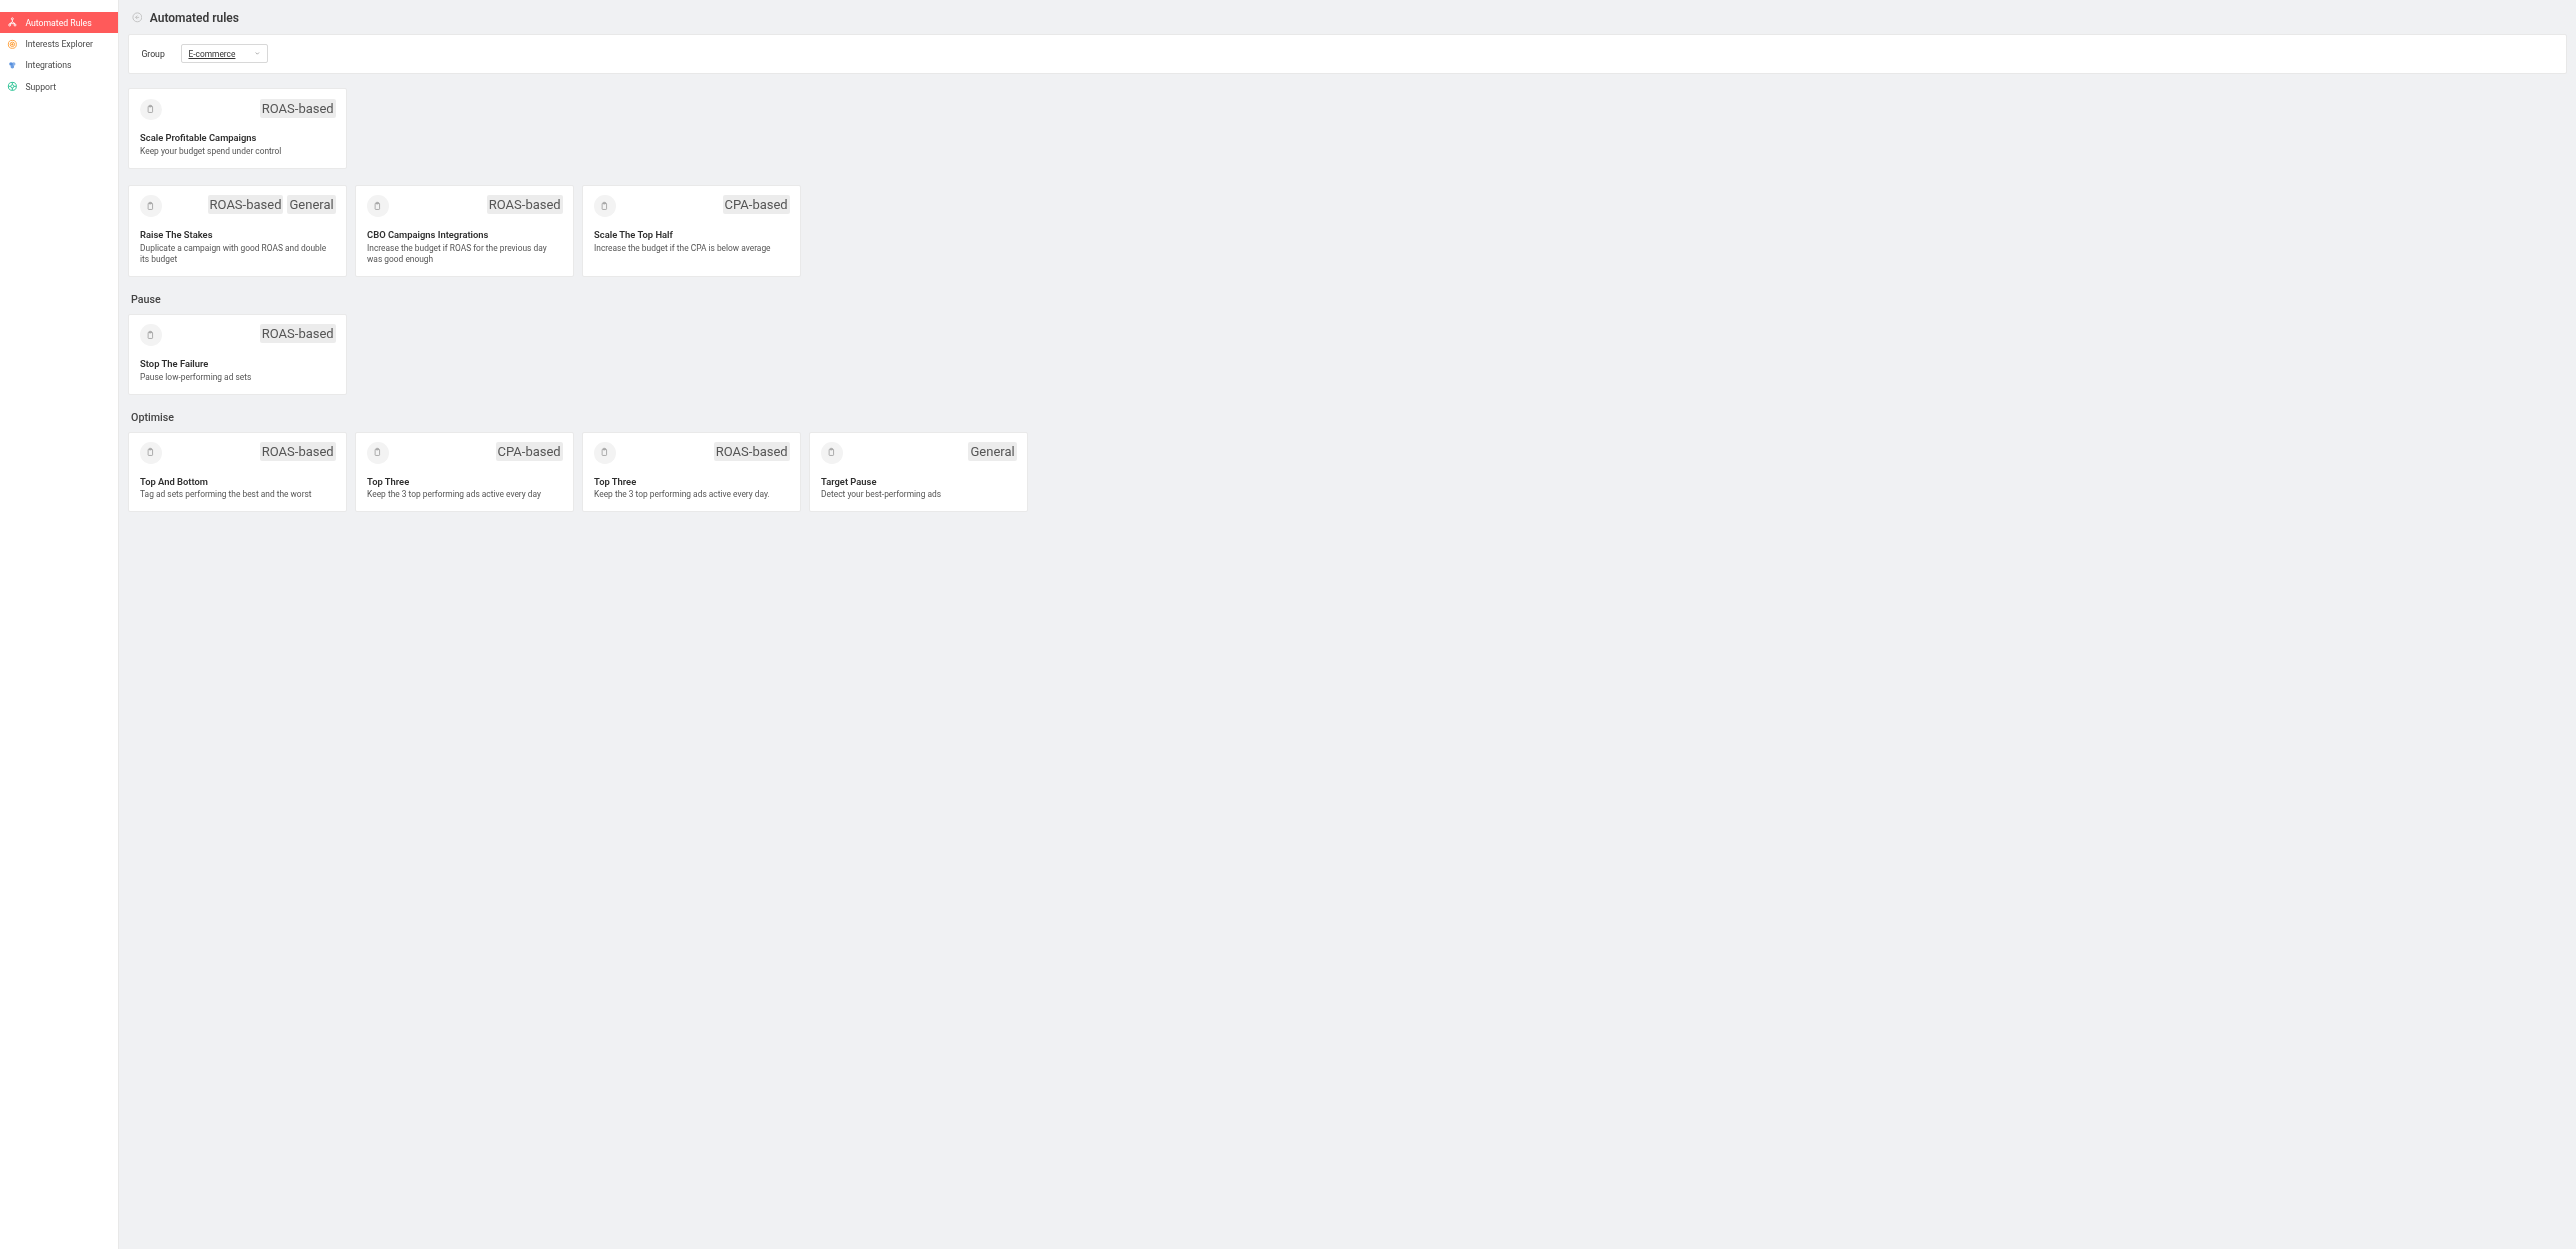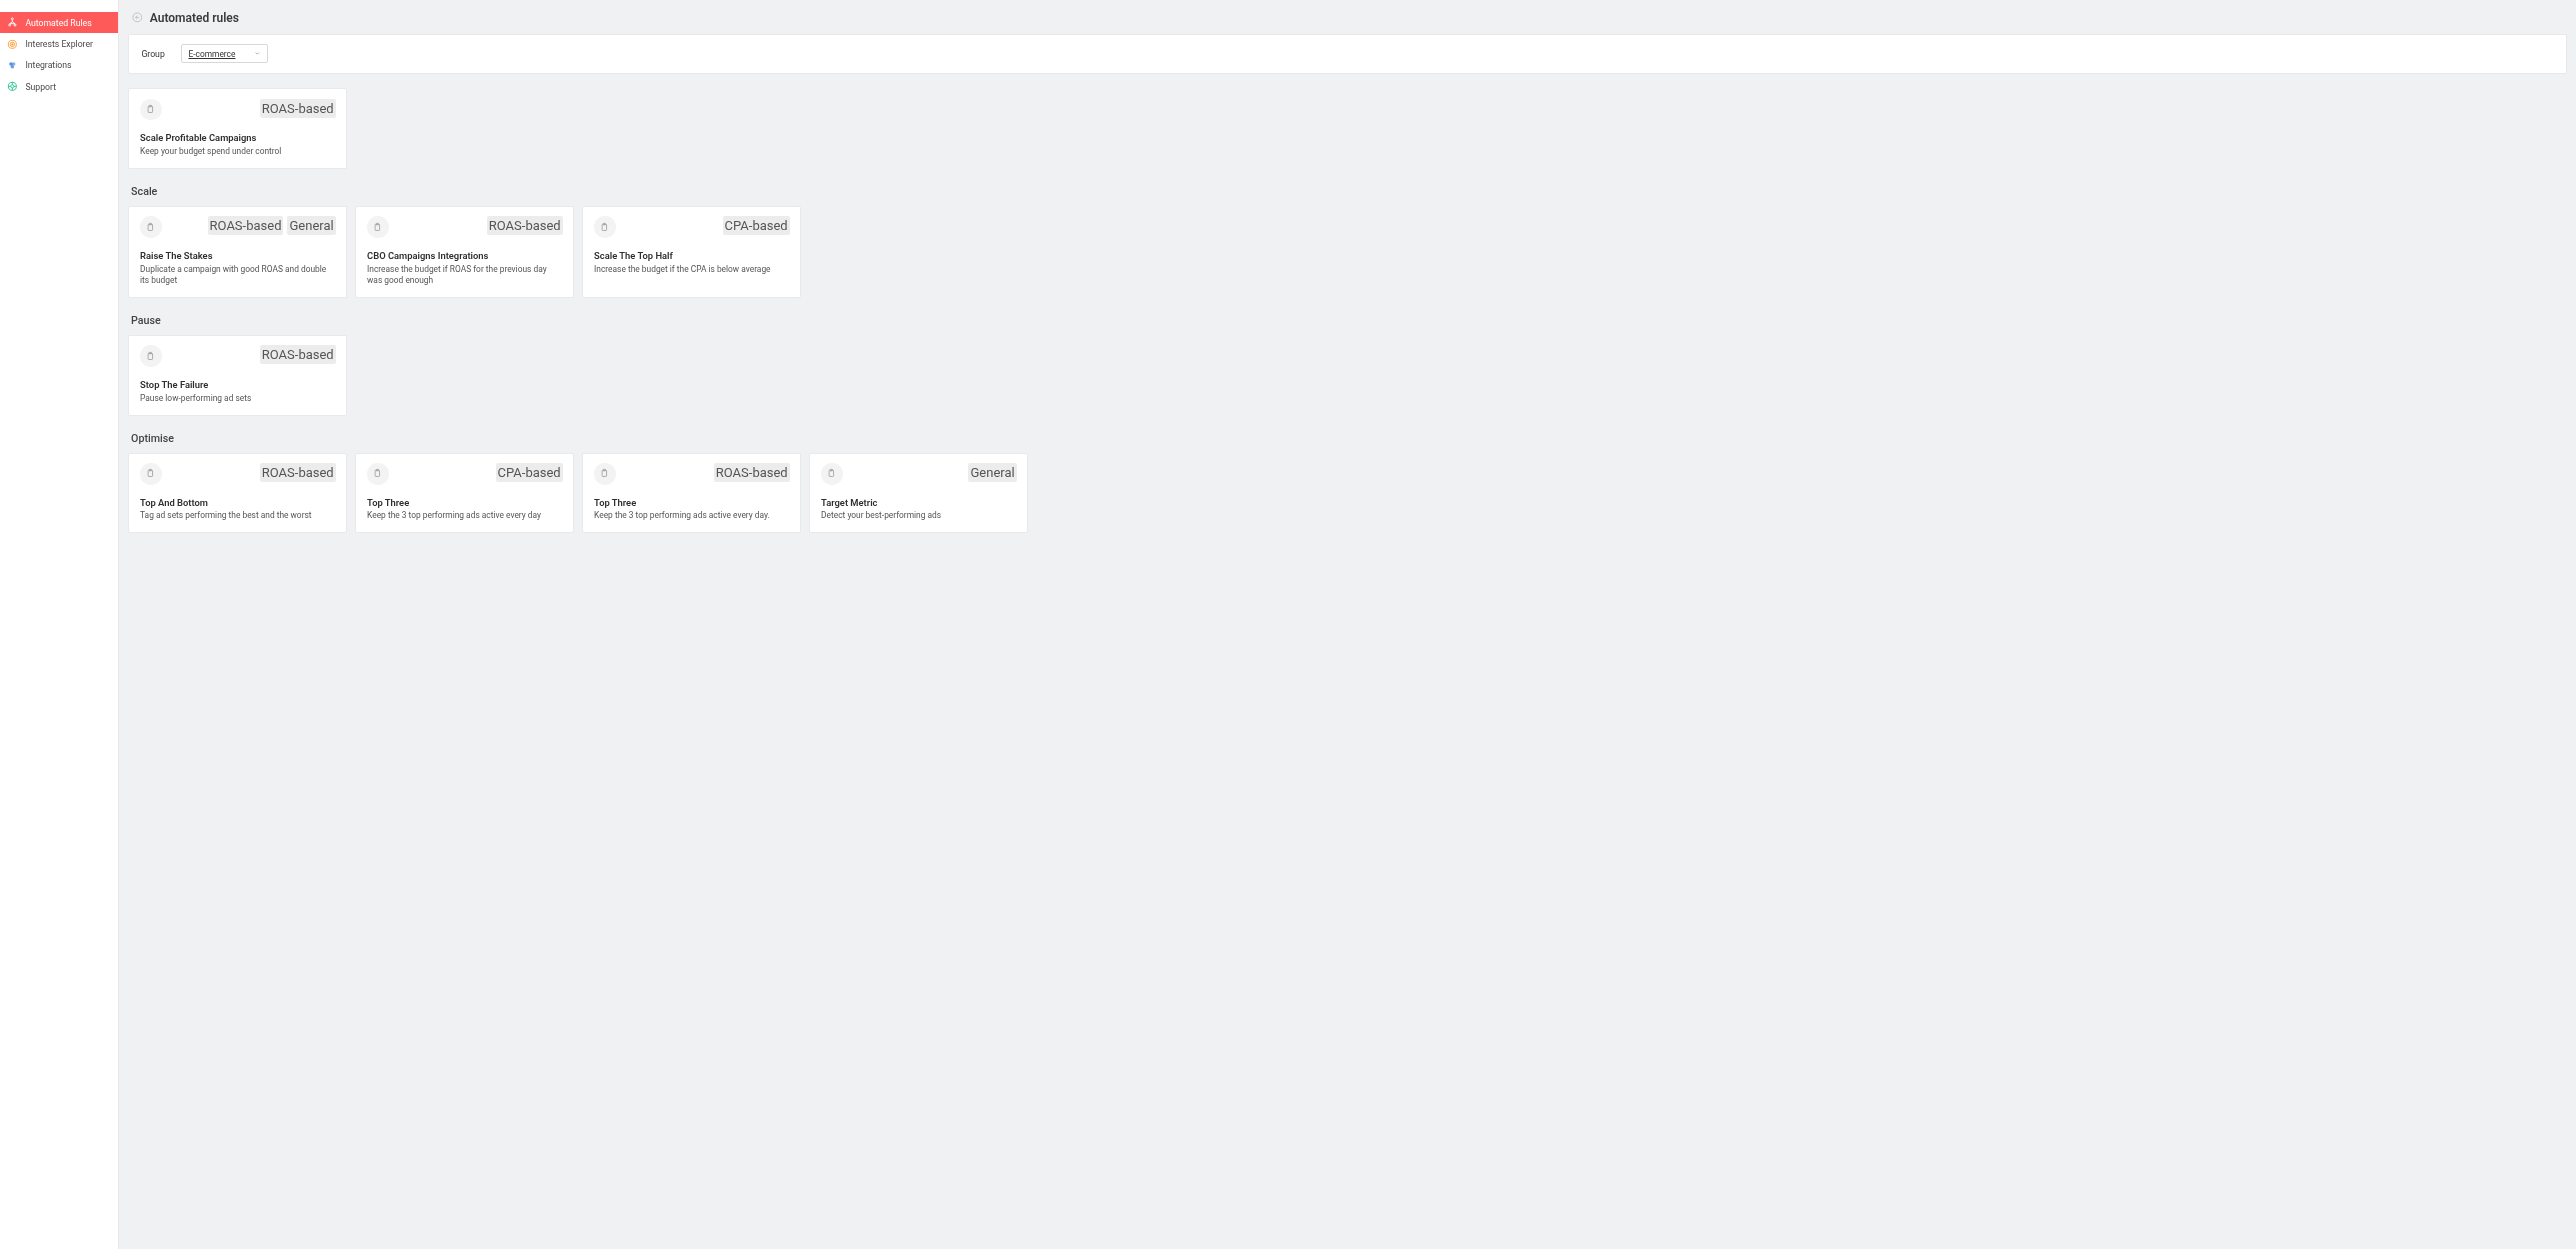--- a/index.html
+++ b/index.html
@@ -255,21 +255,20 @@
               <div class="tag-row">
                 <span class="tag">ROAS-based</span>
               </div>
             </div>
             <div class="card-title">Scale Profitable Campaigns</div>
             <div class="card-desc">Keep your budget spend under control</div>
           </div>
         </div>
       </div>
       <div class="section">
-        <h2 class="section-title">Scale</h2>
         <div class="card-grid">
           <div class="card">
             <div class="card-top">
               <span class="card-icon">
                 <svg width="10.7" height="10.7" viewBox="0 0 24 24" fill="none" stroke="currentColor" stroke-width="1.8">
                   <rect x="7" y="5" width="10" height="14" rx="1.5"></rect>
                   <rect x="9.5" y="3" width="5" height="3.5" rx="1"></rect>
                 </svg>
               </span>
               <div class="tag-row">
@@ -385,21 +384,21 @@
               <span class="card-icon">
                 <svg width="10.7" height="10.7" viewBox="0 0 24 24" fill="none" stroke="currentColor" stroke-width="1.8">
                   <rect x="7" y="5" width="10" height="14" rx="1.5"></rect>
                   <rect x="9.5" y="3" width="5" height="3.5" rx="1"></rect>
                 </svg>
               </span>
               <div class="tag-row">
                 <span class="tag">General</span>
               </div>
             </div>
-            <div class="card-title">Target Metric</div>
+            <div class="card-title">Target Pause</div>
             <div class="card-desc">Detect your best-performing ads</div>
           </div>
         </div>
       </div>
     </div>
 
 </main>
 
 
 </body></html>

